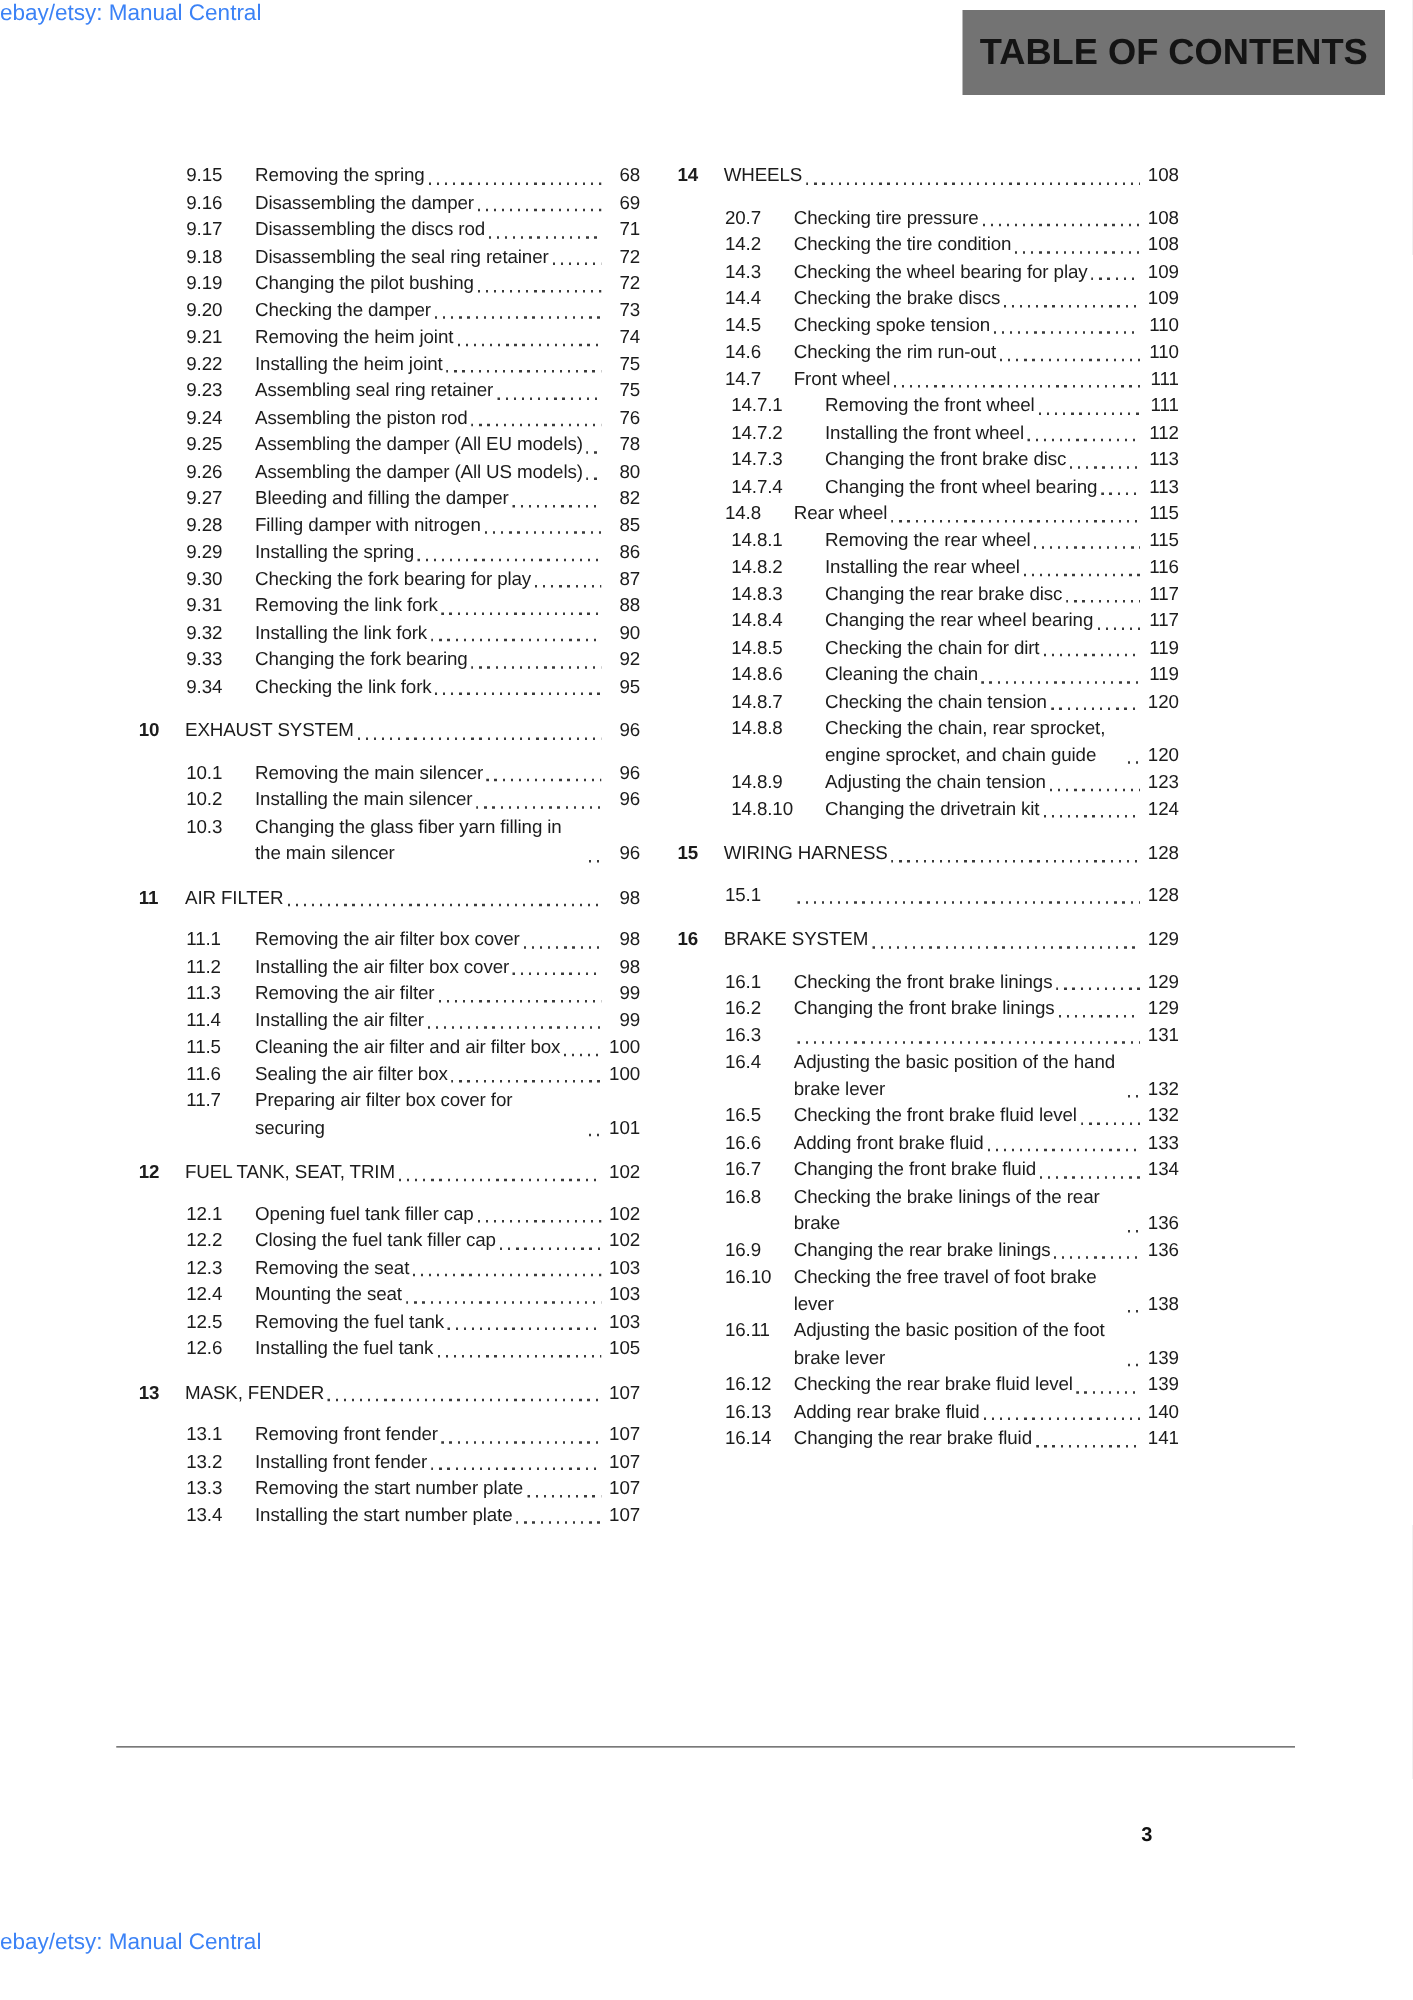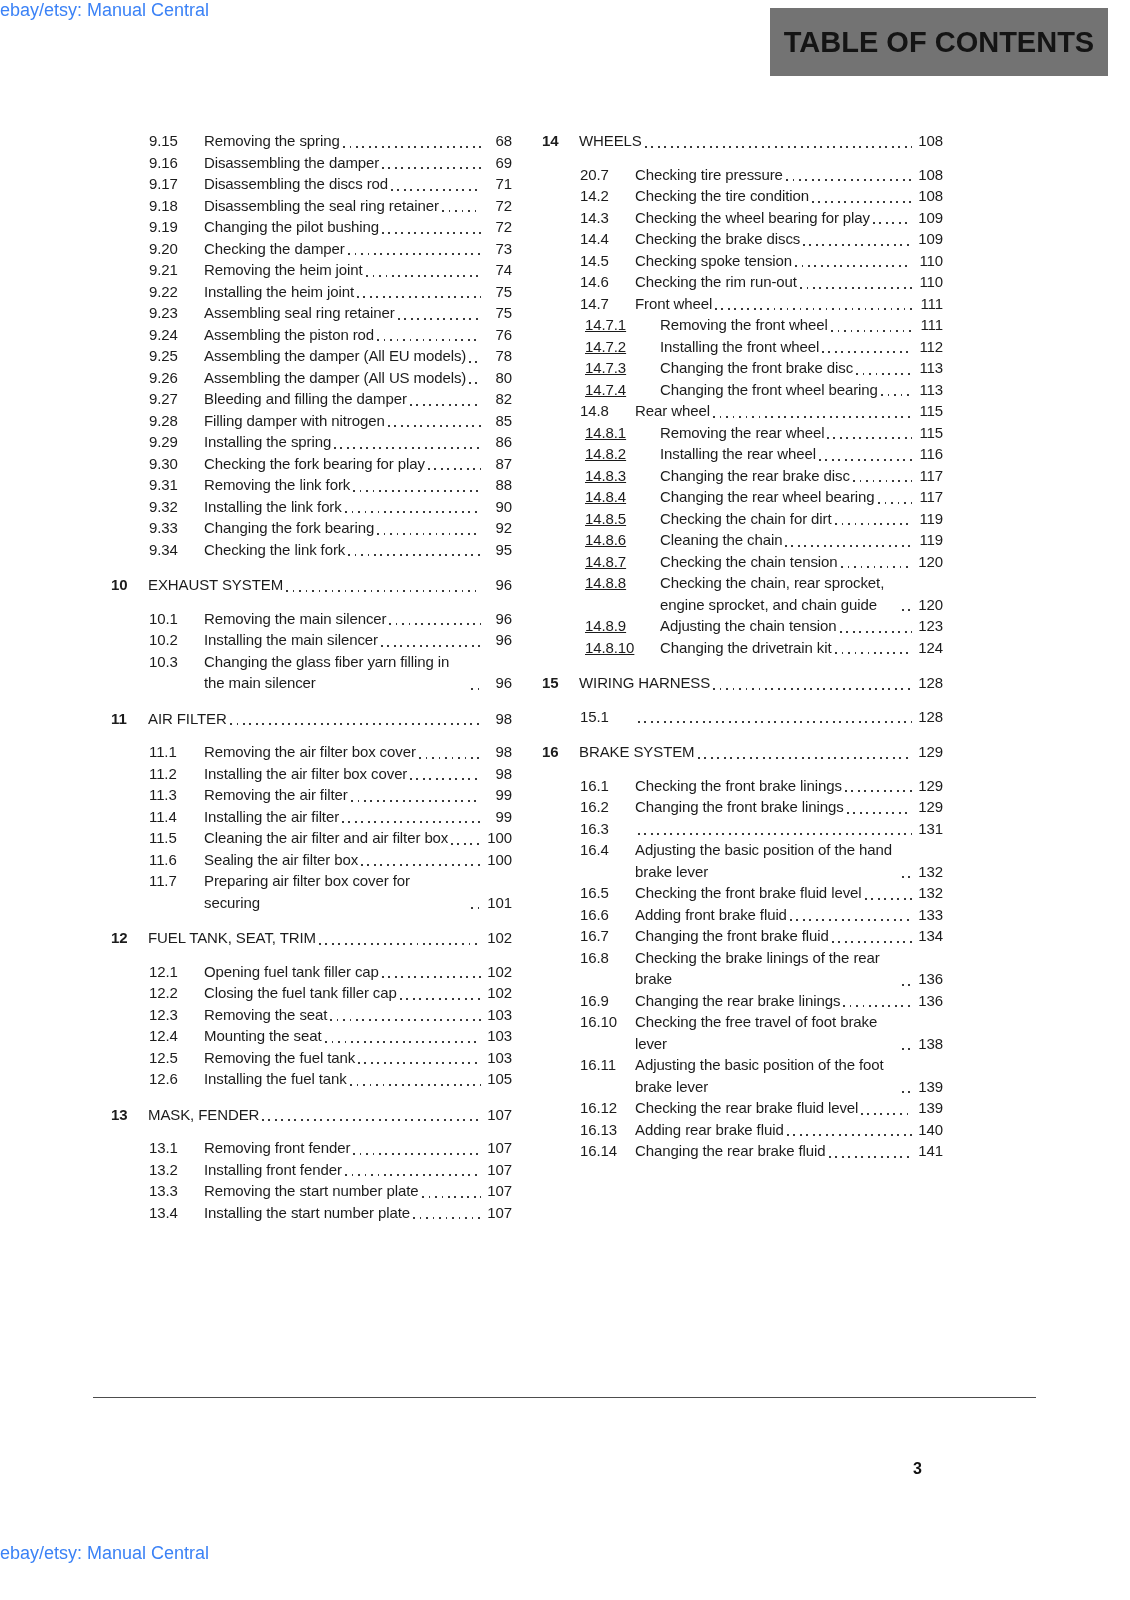--- a/index.html
+++ b/index.html
@@ -102,21 +102,21 @@
   .entry.lvl1 { margin: 14px 0 12px 0; }
   .entry.lvl1 .num { width: 37px; font-weight: bold; }
   .col > .entry.lvl1:first-child { margin-top: 0; }
 
   
   .entry.lvl2 { padding-left: 38px; }
   .entry.lvl2 .num { width: 55px; }
 
   
   .entry.lvl3 { padding-left: 43px; }
-  .entry.lvl3 .num { width: 75px; text-decoration: underline; }
+  .entry.lvl3 .num { width: 75px; }
 </style>
 </head>
 <body>
 
 <div class="page">
 
   <div class="watermark top">ebay/etsy: Manual Central</div>
 
   <div class="title-box">
     <span class="title-text">TABLE OF CONTENTS</span>

